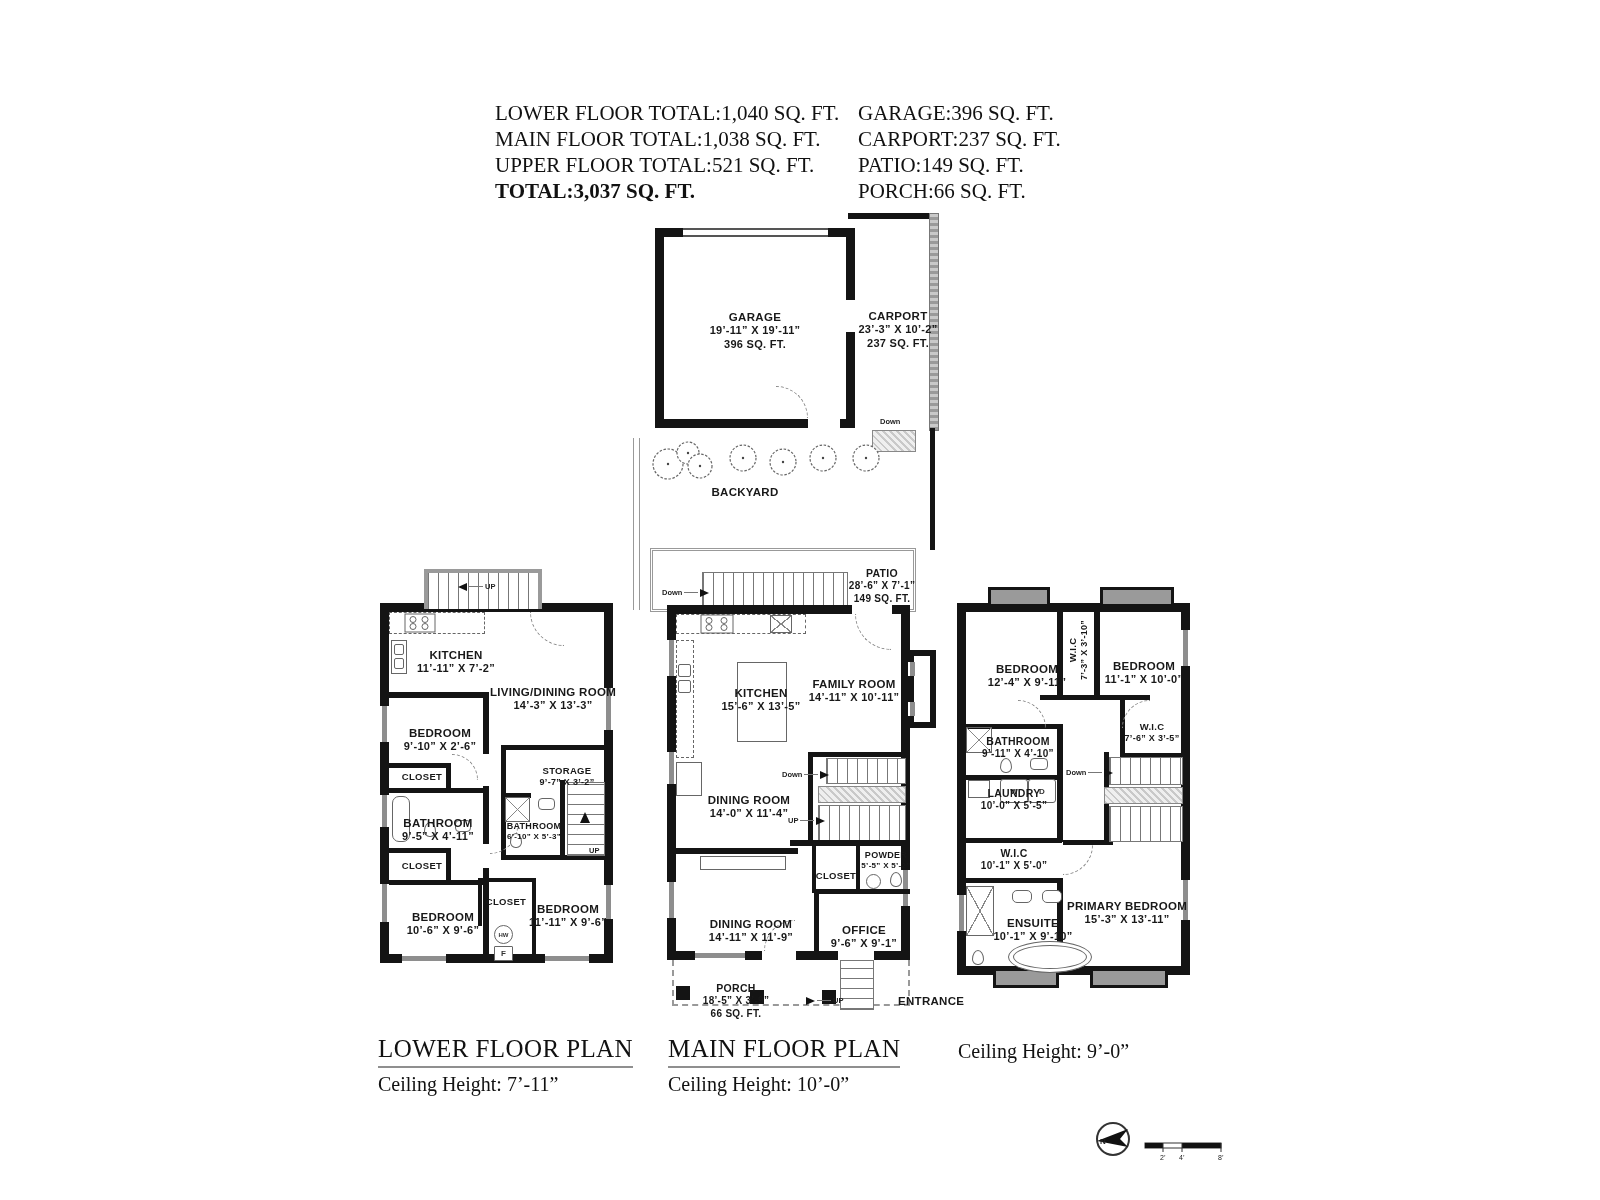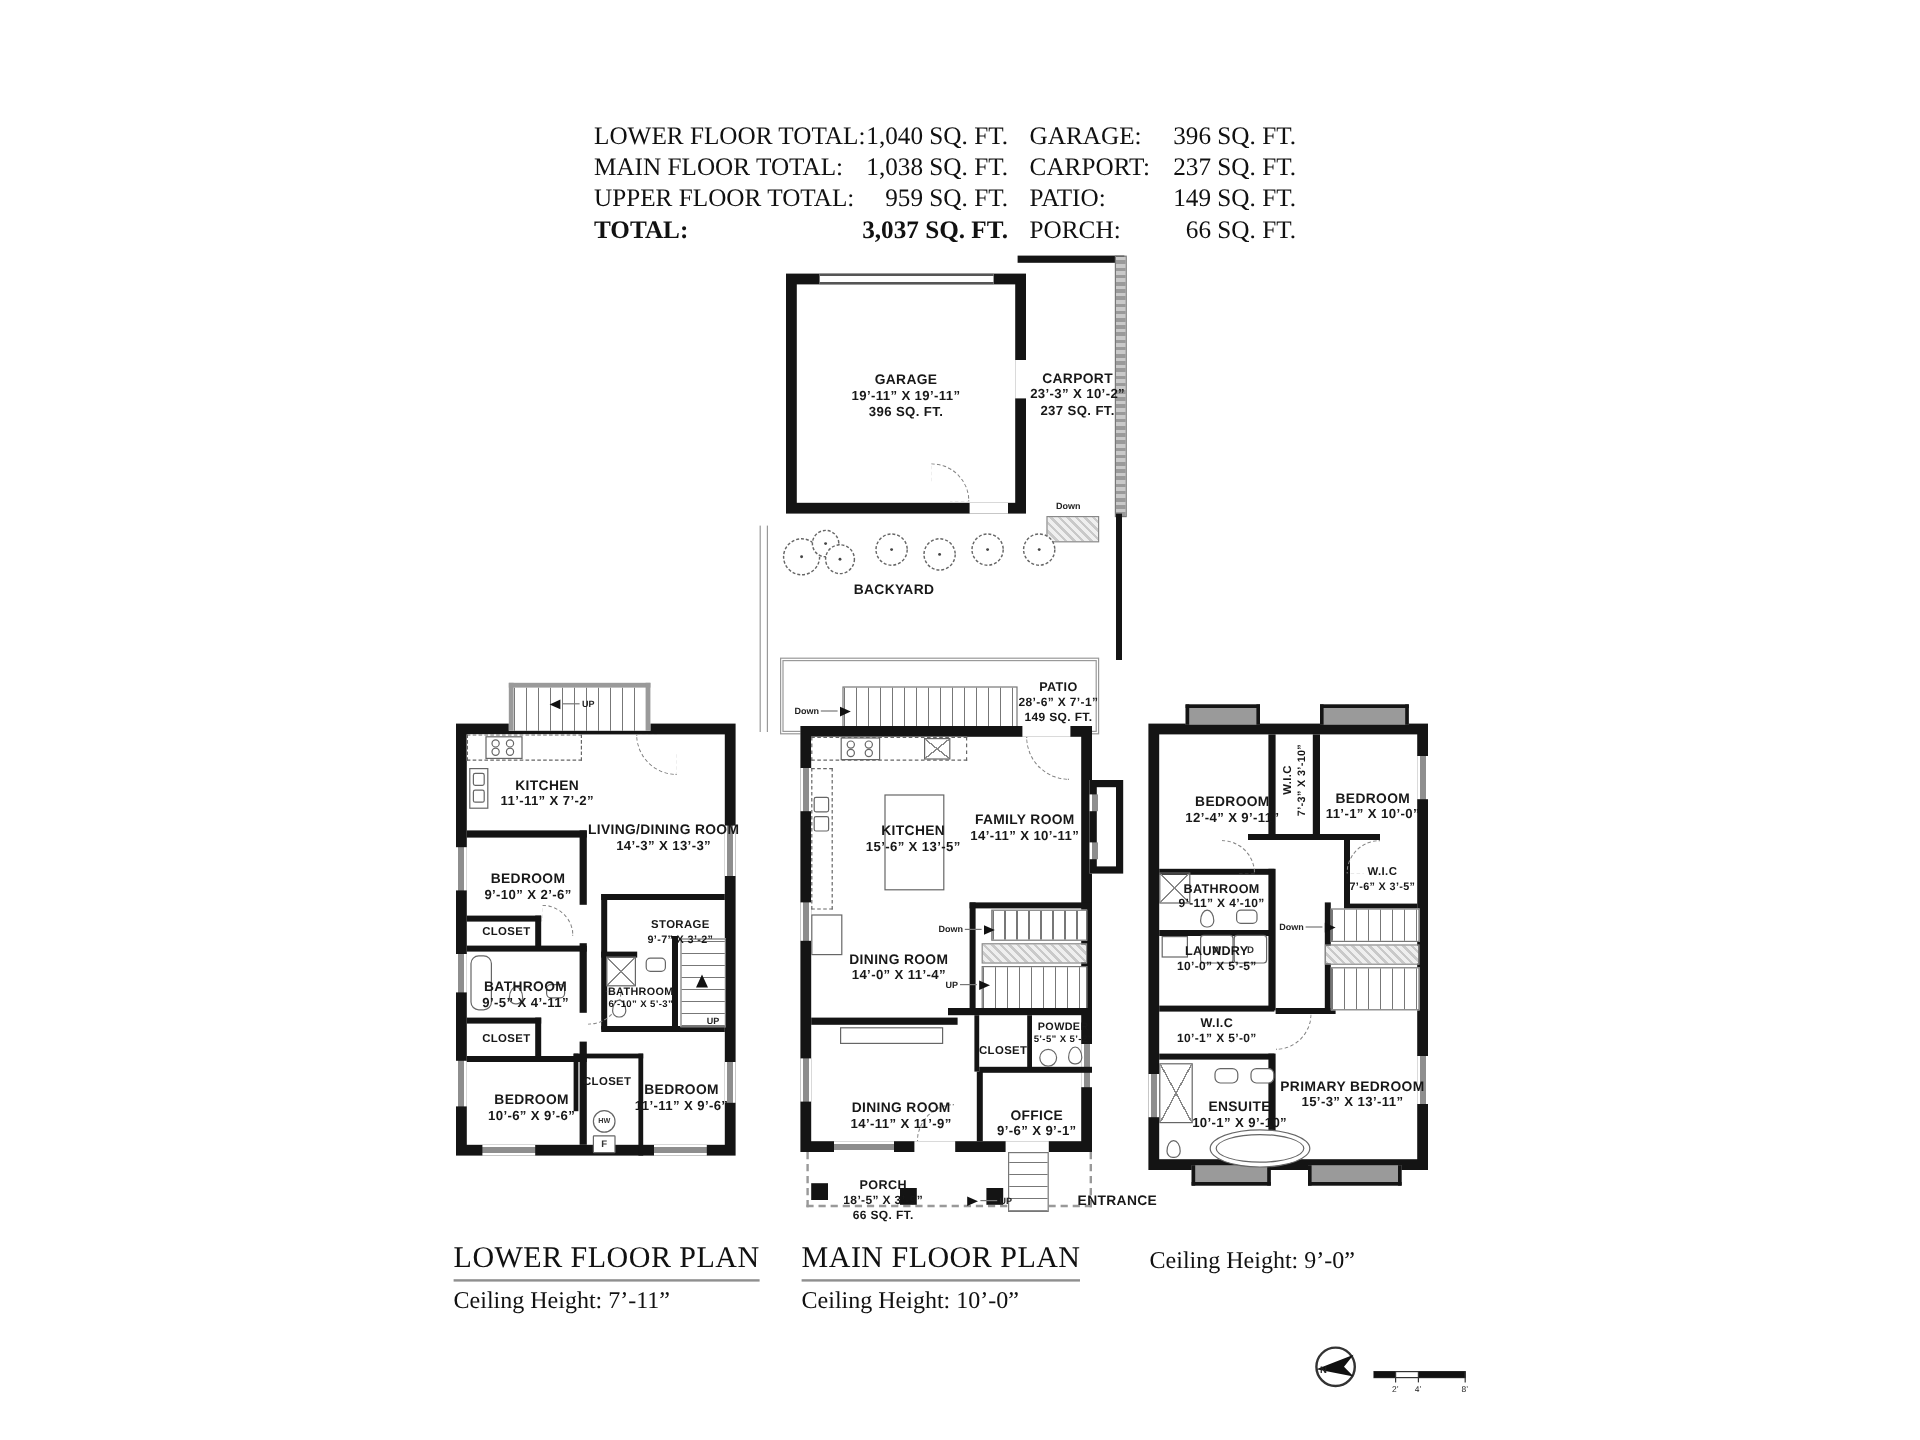--- a/index.html
+++ b/index.html
@@ -6,21 +6,21 @@
   #sheet{position:relative;width:1600px;height:1200px;background:#fff;overflow:hidden;
          font-family:"Liberation Sans",sans-serif;color:#181818}
   
   .title{position:absolute;left:0;top:48;width:1600px;text-align:center;
          font:700 30px "Liberation Serif",serif;letter-spacing:.5px;color:#111}
   .summary{position:absolute;left:495px;top:100px;width:585px;display:flex;gap:18px;
            font:400 21px/26px "Liberation Serif",serif;color:#111}
   .sum-col{display:flex;flex-direction:column}
   .sum-col.left{width:345px}
   .sum-col.right{width:222px}
-  .sum-row{display:flex;justify-content:space-between}
+  .sum-row{display:flex;}
   .sum-row.bold{font-weight:700}
   
   .plan{position:absolute;background:#fff;border:9px solid #141414;box-sizing:border-box}
   .wall{position:absolute;background:#141414}
   .win-v{position:absolute;width:9px;background:linear-gradient(to right,#fff 0 2px,#8e8e8e 2px 7px,#fff 7px 9px)}
   .win-h{position:absolute;height:9px;background:linear-gradient(to bottom,#fff 0 2px,#8e8e8e 2px 7px,#fff 7px 9px)}
   .gap{position:absolute;background:#fff}
   .arc{position:absolute;border:1.3px dashed #888;box-sizing:border-box;background:transparent}
   .arc.ne{border-left:0;border-bottom:0;border-radius:0 100% 0 0}
   .arc.nw{border-right:0;border-bottom:0;border-radius:100% 0 0 0}
@@ -84,21 +84,21 @@
       <div class="sum-row">
           <span>LOWER FLOOR TOTAL:</span>
           <span>1,040 SQ. FT.</span>
         </div>
       <div class="sum-row">
           <span>MAIN FLOOR TOTAL:</span>
           <span>1,038 SQ. FT.</span>
         </div>
       <div class="sum-row">
           <span>UPPER FLOOR TOTAL:</span>
-          <span>959 SQ. FT.</span>
+          <span>521 SQ. FT.</span>
         </div>
       <div class="sum-row bold">
           <span>TOTAL:</span>
           <span>3,037 SQ. FT.</span>
         </div>
     </div>
     <div class="sum-col right">
       <div class="sum-row">
           <span>GARAGE:</span>
           <span>396 SQ. FT.</span>

